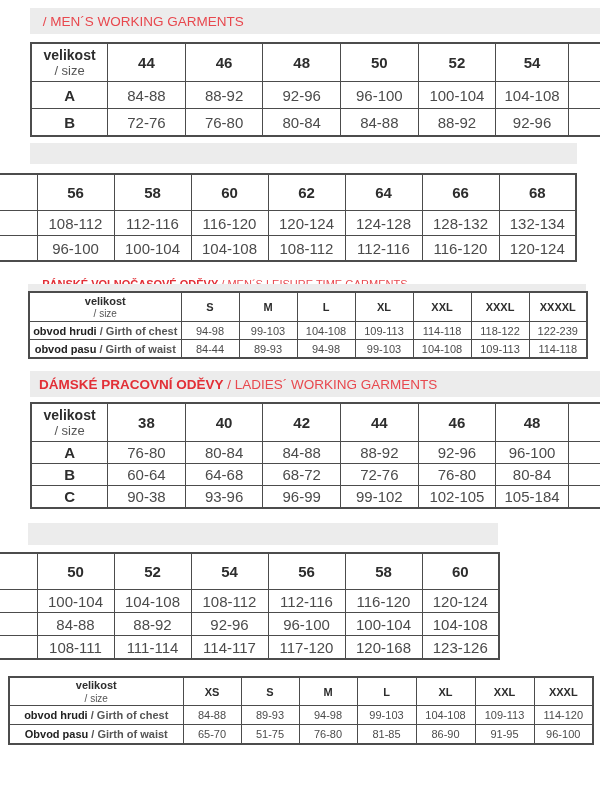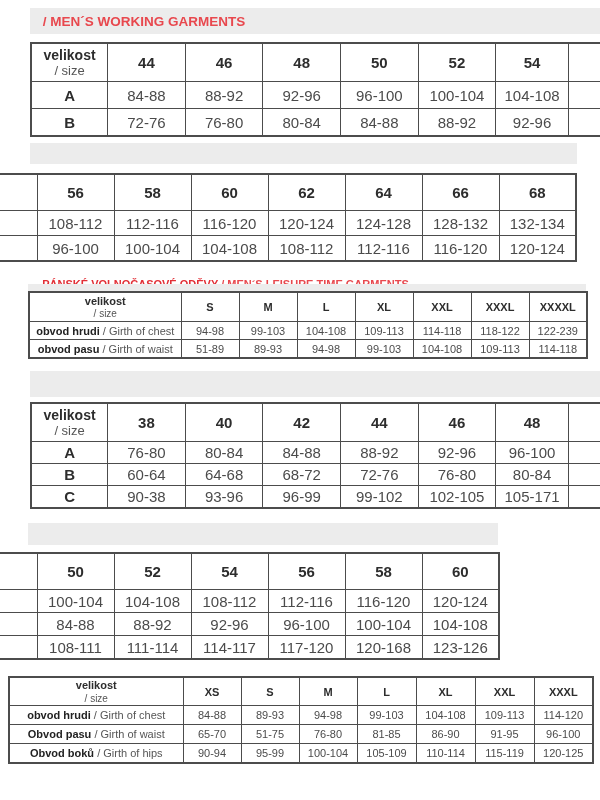--- a/index.html
+++ b/index.html
@@ -1,36 +1,36 @@
 <!DOCTYPE html>
 <html><head>
 <meta charset="utf-8">
 <style>
   html,body{margin:0;padding:0;background:#fff;}
   .page{position:relative;width:600px;height:800px;overflow:hidden;background:#fff;
         font-family:"Liberation Sans", sans-serif;}
   .bar{position:absolute;background:#ececec;}
   .titlebar{display:flex;align-items:center;padding-left:9px;font-size:13.5px;white-space:pre;}
   .tt-b{font-weight:bold;color:#e22f36;}
-  .tt-r{font-weight:bold;color:#e8484e;}
+  .tt-r{font-weight:normal;color:#e8484e;}
   .subtitle{position:absolute;left:30px;top:266px;font-size:11px;white-space:pre;}
   .subtitle .tt-b{font-size:11px;}
   .subtitle .tt-r{font-size:11px;}
 
   table.t{position:absolute;border-collapse:collapse;table-layout:fixed;background:#fff;
           border:2px solid #4c4c4c;}
   table.t th, table.t td{border:1.5px solid #4c4c4c;text-align:center;padding:0;
           overflow:hidden;white-space:nowrap;}
   table.t td{color:#4b4b4b;}
   table.t thead th{color:#2d2d2d;font-weight:bold;}
   .corner .c1{display:block;font-weight:bold;color:#2d2d2d;line-height:1.2;}
   .corner .c2{display:block;font-weight:normal;color:#555;line-height:1.1;}
   .rowlab{font-weight:bold;color:#2d2d2d;}
   .rowlab .lb{font-weight:bold;color:#222;}
-  .rowlab .lr{font-weight:normal;color:#555;}
+  .rowlab .lr{font-weight:bold;color:#555;}
 
   
   .big{width:610px;font-size:15px;}
   .big thead th{height:37px;font-size:15px;}
   .big tbody th,.big tbody td{height:26px;}
   .big .corner .c1{font-size:14px;}
   .big .corner .c2{font-size:13px;}
   #t-mw1{left:30px;top:42px;}
   #t-mw2{left:-10px;top:173px;width:585px;}
   #t-mw2 thead th{height:35px;}
@@ -204,33 +204,33 @@
           <td>94-98</td>
           <td>99-103</td>
           <td>104-108</td>
           <td>109-113</td>
           <td>114-118</td>
           <td>118-122</td>
           <td>122-239</td>
         </tr>
         <tr>
           <th class="rowlab"><span class="lb">obvod pasu</span><span class="lr"> / Girth of waist</span></th>
-          <td>51-89</td>
+          <td>84-44</td>
           <td>89-93</td>
           <td>94-98</td>
           <td>99-103</td>
           <td>104-108</td>
           <td>109-113</td>
           <td>114-118</td>
         </tr>
       </tbody>
     </table>
 
   <div class="bar titlebar" id="bar-lw">
-    
+    <span class="tt-b">DÁMSKÉ PRACOVNÍ ODĚVY</span><span class="tt-r"> / LADIES´ WORKING GARMENTS</span>
   </div>
 
   <table class="t big" id="t-lw1">
       <colgroup>
         <col style="width: 76px;">
         <col style="width: 77px;">
         <col style="width: 77px;">
         <col style="width: 77px;">
         <col style="width: 77px;">
         <col style="width: 77px;">
@@ -273,21 +273,21 @@
           <td>80-84</td>
           <td class="empty"></td>
         </tr>
         <tr>
           <th class="rowlab">C</th>
           <td>90-38</td>
           <td>93-96</td>
           <td>96-99</td>
           <td>99-102</td>
           <td>102-105</td>
-          <td>105-171</td>
+          <td>105-184</td>
           <td class="empty"></td>
         </tr>
       </tbody>
     </table>
 
   <div class="bar" id="bar-sep-l"></div>
 
   <table class="t big" id="t-lw2">
       <colgroup>
         <col style="width: 46px;">
@@ -380,26 +380,16 @@
         <tr>
           <th class="rowlab"><span class="lb">Obvod pasu</span><span class="lr"> / Girth of waist</span></th>
           <td>65-70</td>
           <td>51-75</td>
           <td>76-80</td>
           <td>81-85</td>
           <td>86-90</td>
           <td>91-95</td>
           <td>96-100</td>
         </tr>
-        <tr>
-          <th class="rowlab"><span class="lb">Obvod boků</span><span class="lr"> / Girth of hips</span></th>
-          <td>90-94</td>
-          <td>95-99</td>
-          <td>100-104</td>
-          <td>105-109</td>
-          <td>110-114</td>
-          <td>115-119</td>
-          <td>120-125</td>
-        </tr>
       </tbody>
     </table>
 
 </div>
 
 </body></html>

